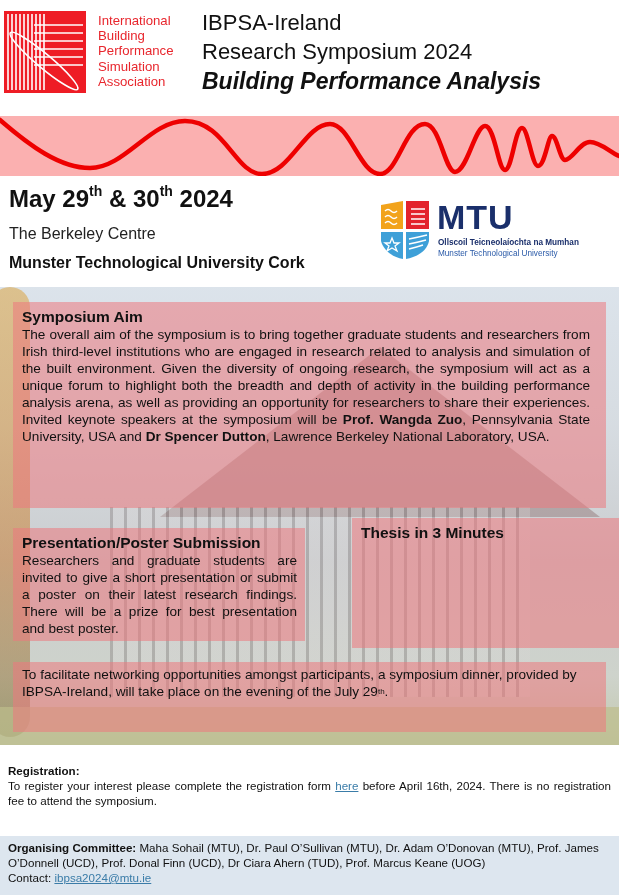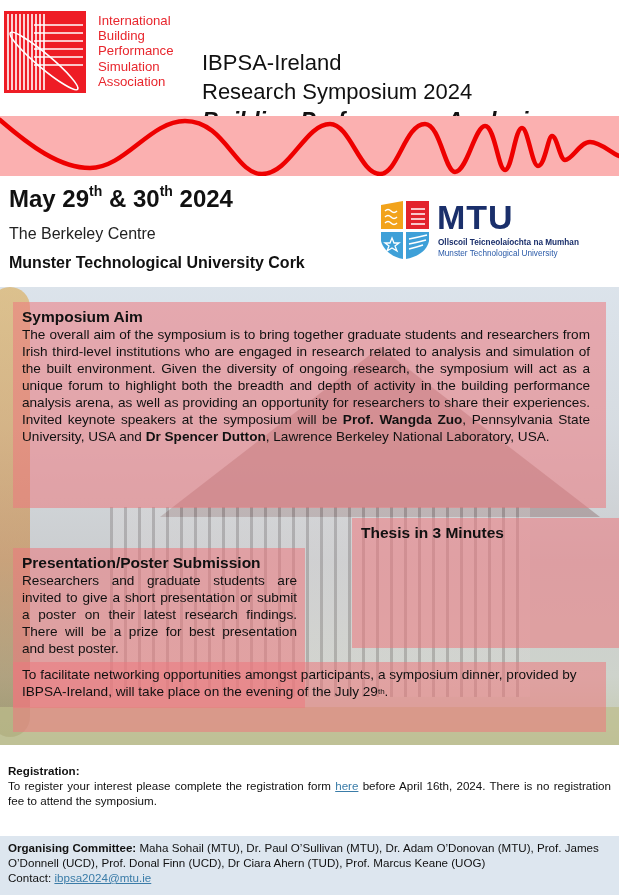--- a/index.html
+++ b/index.html
@@ -5,21 +5,21 @@
   html, body { margin:0; padding:0; }
   body { width:619px; height:895px; position:relative; overflow:hidden; background:#ffffff; font-family:"Liberation Sans", sans-serif; color:#111; }
   .abs { position:absolute; }
 
   
   #ibpsa-logo { left:4px; top:11px; width:82px; height:82px; }
   #ibpsa-text { left:98px; top:13px; color:#e8262d; font-size:13.2px; line-height:15.2px; }
 
   
   #title-block { left:202px; top:8px; color:#111; }
-  #title-line1 { font-size:22px; line-height:29px;margin-top:40px; }
+  #title-line1 { font-size:22px; line-height:29px; }
   #title-line2 { font-size:22px; line-height:29px; }
   #title-line3 { font-size:23px; line-height:30px; font-weight:bold; font-style:italic; }
 
   
   #wave-band { left:0; top:116px; width:619px; height:60px; background:#fbb0b0; }
 
   
   #date-title { left:9px; top:185px; font-size:24px; font-weight:bold; }
   #date-title sup { font-size:14px; vertical-align:top; position:relative; top:-2px; }
   #venue-line1 { left:9px; top:225px; font-size:16px; color:#222; }
@@ -42,21 +42,21 @@
      background:repeating-linear-gradient(90deg, rgba(120,110,110,0.35) 0 3px, rgba(220,215,215,0.3) 3px 14px); }
   #photo .tree { position:absolute; left:-10px; top:0; width:40px; height:450px;
      background:linear-gradient(180deg, rgba(220,170,80,0.6), rgba(200,120,40,0.5) 60%, rgba(120,110,60,0.5)); border-radius:20px; }
   #photo .lawn { position:absolute; left:0; top:420px; width:619px; height:40px; background:rgba(190,190,140,0.7); }
 
   .panel { position:absolute; background:rgba(236,120,125,0.55); color:#111; box-sizing:border-box; }
   .panel h3 { margin:0; font-size:15.5px; font-weight:bold; line-height:19px; }
   .panel p { margin:0; font-size:13.6px; line-height:17px; text-align:justify; }
 
   #panel-aim { left:13px; top:302px; width:593px; height:206px; padding:5px 16px 0 9px; }
-  #panel-pres { left:13px; top:548px; width:292px; height:160px; padding:5px 8px 16px 9px; }
+  #panel-pres { left:13px; top:528px; width:292px; height:113px; padding:5px 8px 16px 9px; }
   #panel-thesis { left:316px; top:518px; width:290px; height:130px; padding:5px 8px 0 9px;margin-left:36px; }
   #panel-dinner { left:13px; top:662px; width:593px; height:70px; padding:4px 8px 0 9px; }
   #panel-dinner p { text-align:left; }
   #panel-dinner sup, .sup { font-size:8px; vertical-align:top; }
 
   
   #registration { left:8px; top:763px; width:603px; font-size:11.6px; line-height:15px; color:#111; }
   #registration .hdr { font-weight:bold; }
   #registration .body { text-align:justify; }
   #registration a, #footer a { color:#3a7ca8; text-decoration:underline; }

